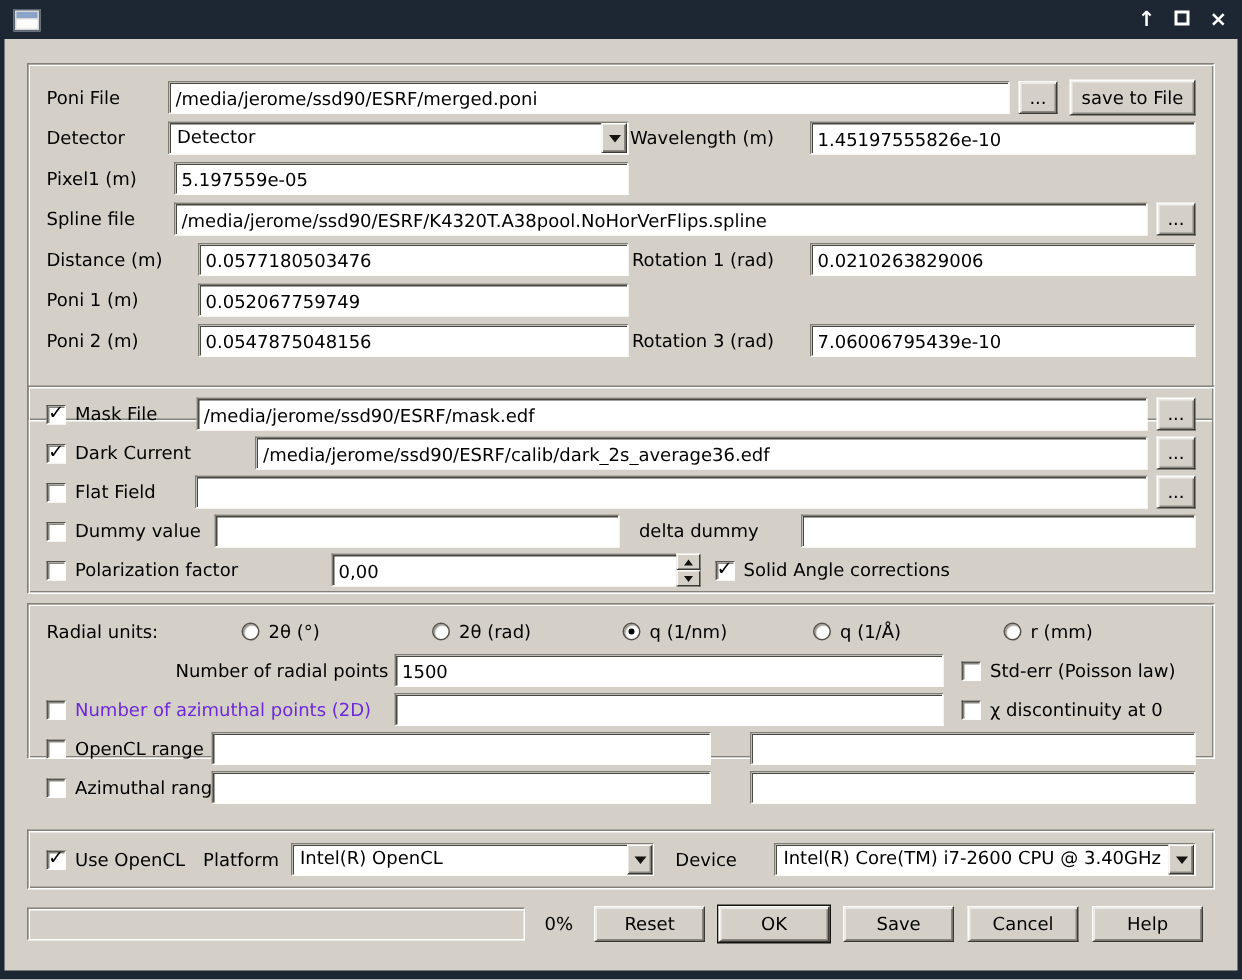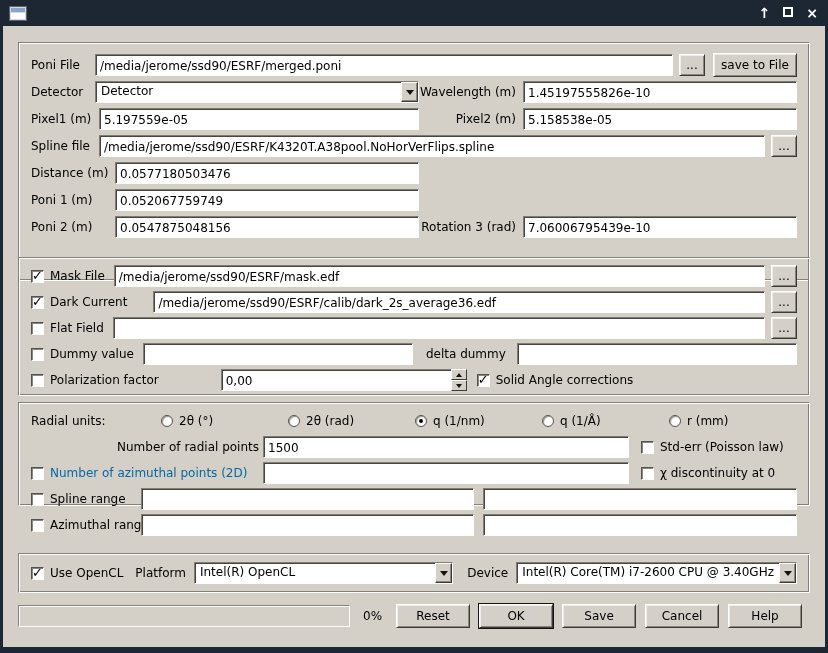--- a/index.html
+++ b/index.html
@@ -33,21 +33,21 @@
 
   .lbl { white-space:nowrap; }
   .half-l { width:388px; display:flex; align-items:center; }
   .half-r { flex:1; display:flex; align-items:center; }
   .lw64 { width:64px; } .lw68 { width:68px; } .lw80 { width:84px; }
   .rl { width:104px; text-align:right; padding-right:7px; }
 
   .field { height:22px; border:1px solid; border-color:#807d75 #fdfdfb #fdfdfb #807d75;
            box-shadow: inset 1px 1px 0 #494640; background:#fff; padding:1px 4px 0 4px;
            font:12px "DejaVu Sans",sans-serif; color:#000; outline:none; min-width:0; }
-  .grow { flex:1; }
+  .grow { flex:1;margin-left:17px; }
 
   .btn { height:24px; background:#d4d0c8; border:1px solid; border-color:#fdfdfb #3c3a34 #3c3a34 #fdfdfb;
          box-shadow: inset 1px 1px 0 #efede9, inset -1px -1px 0 #8a8780;
          display:flex; align-items:center; justify-content:center;
          font:12px "DejaVu Sans",sans-serif; cursor:default; white-space:nowrap; }
   .btn-browse { width:26px; height:22px; margin-left:6px; }
   .btn-save-file { width:84px; height:24px; margin-left:8px; }
   .btn-footer { width:74px; height:24px; }
   .btn-default { box-shadow: inset 1px 1px 0 #efede9, inset -1px -1px 0 #8a8780, 0 0 0 1px #14130f; }
 
@@ -68,21 +68,21 @@
   .radio.on::after { content:""; position:absolute; left:3px; top:3px; width:4px; height:4px; border-radius:50%; background:#000; }
 
   .spin { display:flex; width:246px; margin-left:62px; }
   .spin .field { flex:1; border-right:none; }
   .spin-btns { width:16px; display:flex; flex-direction:column; }
   .spin-btn { flex:1; background:#d4d0c8; border:1px solid; border-color:#fdfdfb #3c3a34 #3c3a34 #fdfdfb;
               display:flex; align-items:center; justify-content:center; }
   .tri-up-sm { width:0; height:0; border-left:3px solid transparent; border-right:3px solid transparent; border-bottom:4px solid #14130f; }
   .tri-down-sm { width:0; height:0; border-left:3px solid transparent; border-right:3px solid transparent; border-top:4px solid #14130f; }
 
-  .disabled { color:#0369a1; }
+  .disabled { color:#6d28d9; }
 
   .radio-item { display:flex; align-items:center; width:127px; }
   .units-lbl { width:130px; }
   .pts-lbl { width:232px; text-align:right; padding-right:4px; }
   .az-wrap { width:232px; display:flex; align-items:center; }
   .w366 { width:366px; }
   .rng-wrap { width:110px; display:flex; align-items:center; }
   .rng1 { width:333px; margin-right:9px; }
 
   #footer { position:absolute; top:577px; left:15px; right:15px; height:26px; display:flex; align-items:center; }
@@ -127,34 +127,34 @@
         <div class="half-r">
           <span class="lbl rl">Wavelength (m)</span>
           <input class="field grow" value="1.45197555826e-10" style="">
         </div>
       </div>
       <div class="row">
         <div class="half-l">
           <span class="lbl lw68">Pixel1 (m)</span>
           <input class="field grow" value="5.197559e-05" style="">
         </div>
-        <div class="half-r">
-          <span class="lbl rl">Pixel2 (m)</span>
-          <input class="field grow" value="5.158538e-05" style="">
-        </div>
       </div>
       <div class="row">
         <span class="lbl lw68">Spline file</span>
         <input class="field grow" value="/media/jerome/ssd90/ESRF/K4320T.A38pool.NoHorVerFlips.spline" style="">
         <div class="btn btn-browse">...</div>
       </div>
       <div class="row">
         <div class="half-l">
           <span class="lbl lw80">Distance (m)</span>
           <input class="field grow" value="0.0577180503476" style="">
+        </div>
+        <div class="half-r">
+          <span class="lbl rl">Rotation 1 (rad)</span>
+          <input class="field grow" value="0.0210263829006" style="">
         </div>
       </div>
       <div class="row">
         <div class="half-l">
           <span class="lbl lw80">Poni 1 (m)</span>
           <input class="field grow" value="0.052067759749" style="">
         </div>
       </div>
       <div class="row">
         <div class="half-l">
@@ -248,21 +248,21 @@
           <span class="checkbox"></span>
           <span class="lbl disabled">Number of azimuthal points (2D)</span>
         </span>
         <input class="field w366" value="" style="">
         <span class="checkbox" style="margin-left:12px;"></span>
         <span class="lbl">χ discontinuity at 0</span>
       </div>
       <div class="row">
         <span class="rng-wrap">
           <span class="checkbox"></span>
-          <span class="lbl">Spline range</span>
+          <span class="lbl">OpenCL range</span>
         </span>
         <input class="field rng1" value="" style="">
         <input class="field grow" value="" style="">
       </div>
       <div class="row">
         <span class="rng-wrap">
           <span class="checkbox"></span>
           <span class="lbl">Azimuthal range</span>
         </span>
         <input class="field rng1" value="" style="">

